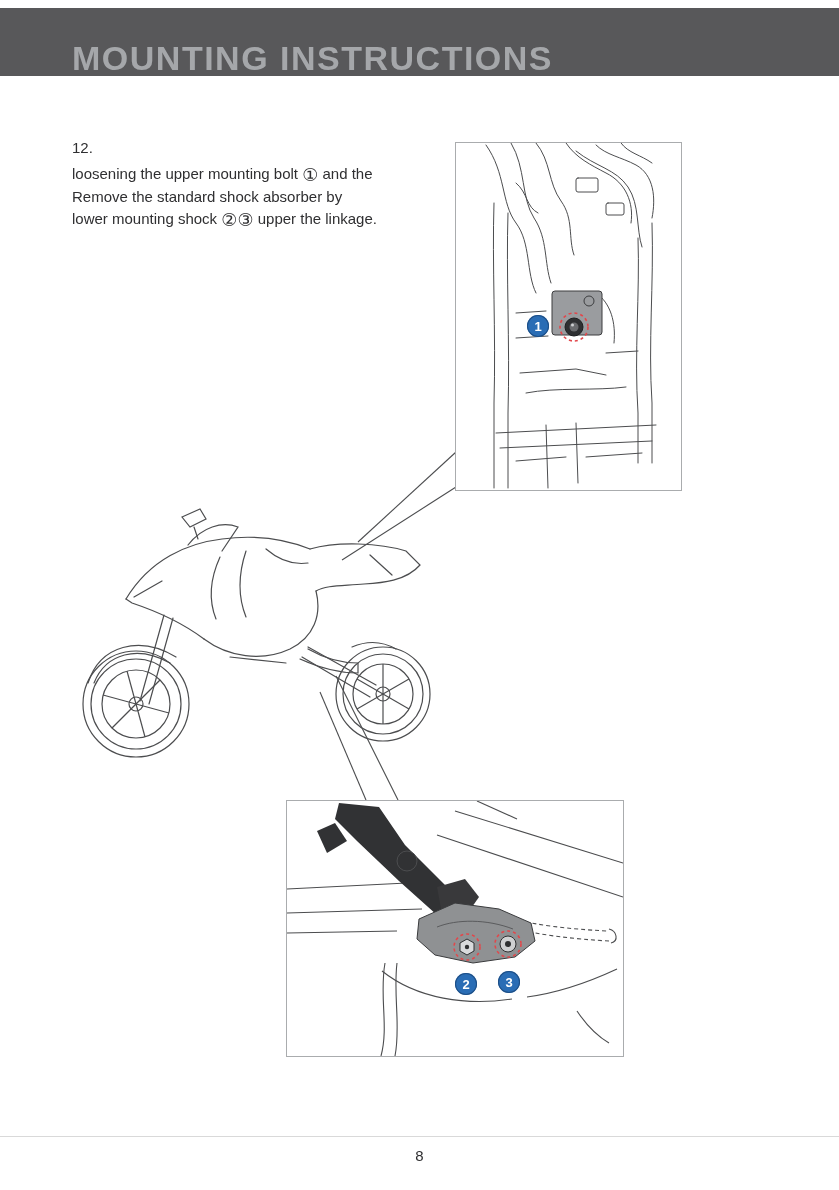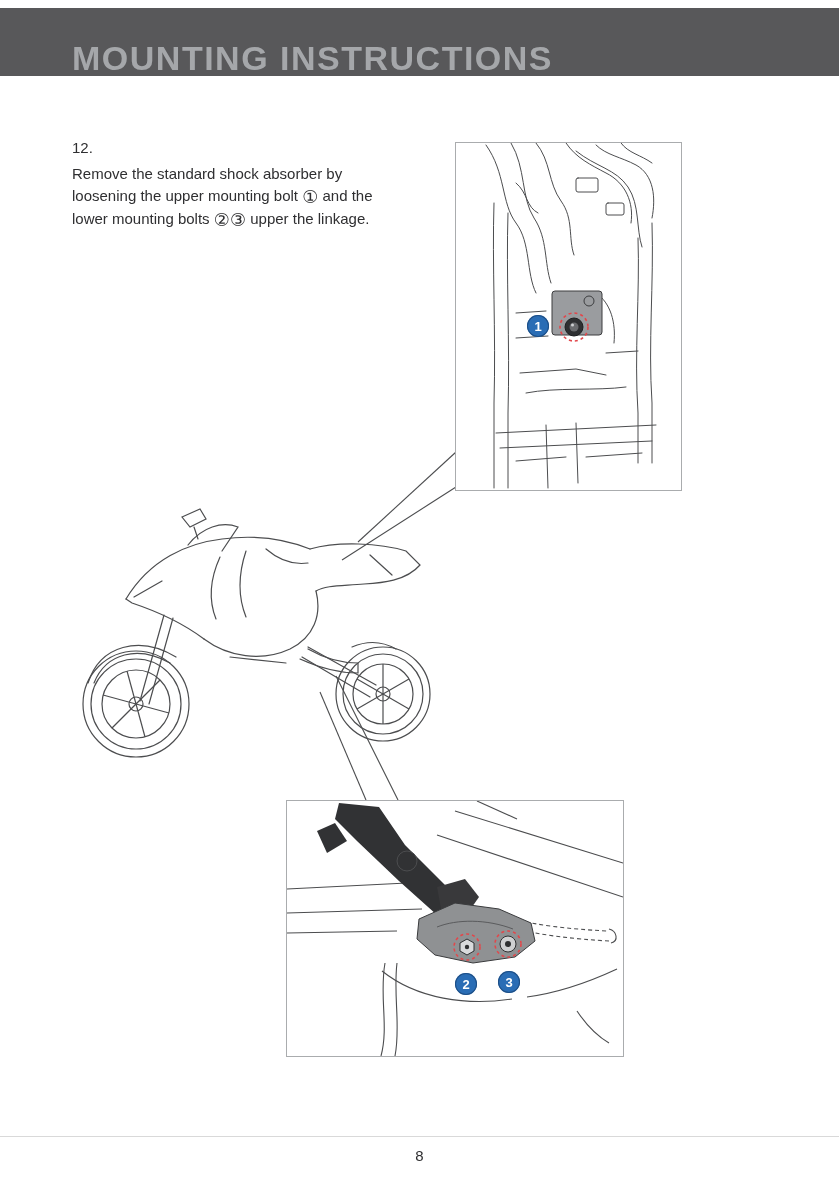--- a/index.html
+++ b/index.html
@@ -61,23 +61,23 @@
 <body>
 
 <div class="page">
 
   <header class="topbar">
     <h1 class="title">MOUNTING INSTRUCTIONS</h1>
   </header>
 
   <section class="step">
     <p class="step-number">12.</p>
+    <p class="step-line"><span>loosening the upper mounting bolt </span><span class="callout-glyph">①</span><span> and the</span></p>
     <p class="step-line">Remove the standard shock absorber by</p>
-    <p class="step-line"><span>loosening the upper mounting bolt </span><span class="callout-glyph">①</span><span> and the</span></p>
-    <p class="step-line"><span>lower mounting bolts </span><span class="callout-glyph">②</span><span class="callout-glyph">③</span><span> upper the linkage.</span></p>
+    <p class="step-line"><span>lower mounting shock </span><span class="callout-glyph">②</span><span class="callout-glyph">③</span><span> upper the linkage.</span></p>
   </section>
 
   <svg class="connectors" viewBox="0 0 839 1190" width="839" height="1190">
     <g stroke="#4c4d4f" stroke-width="1.1">
       <line x1="342" y1="560" x2="456" y2="487"></line>
       <line x1="358" y1="542" x2="456" y2="452"></line>
       <line x1="320" y1="692" x2="366" y2="800"></line>
       <line x1="336" y1="676" x2="398" y2="800"></line>
     </g>
   </svg>

